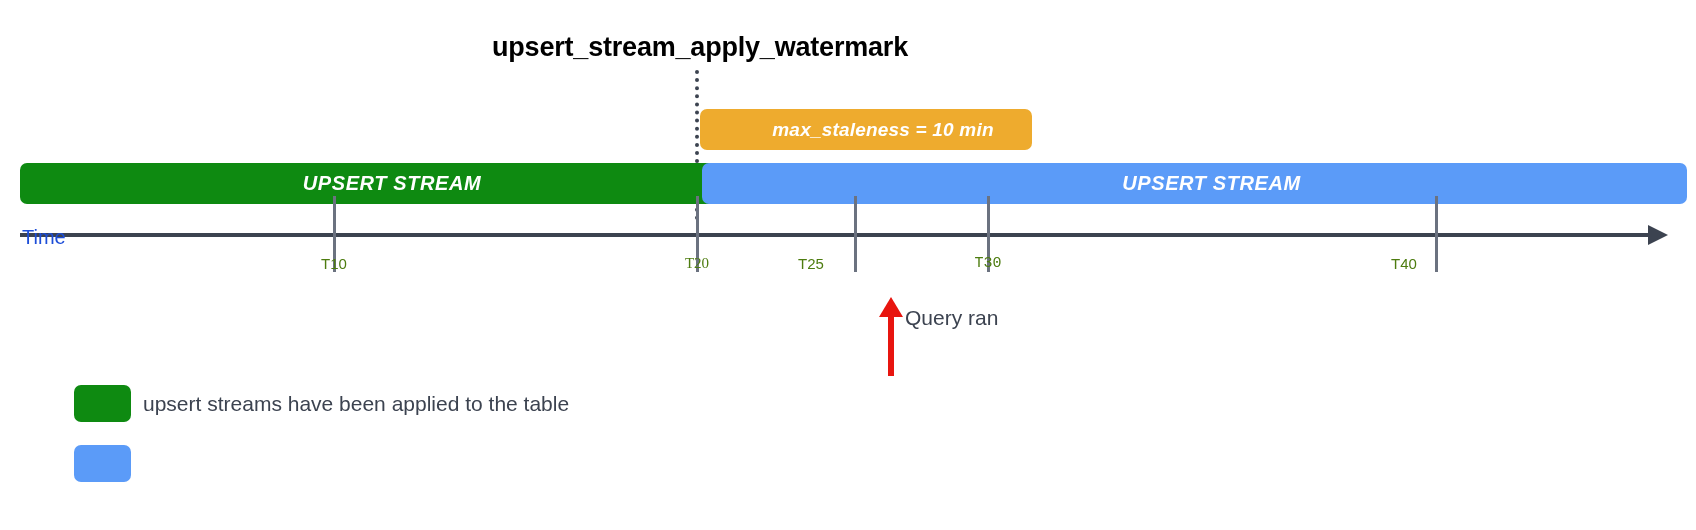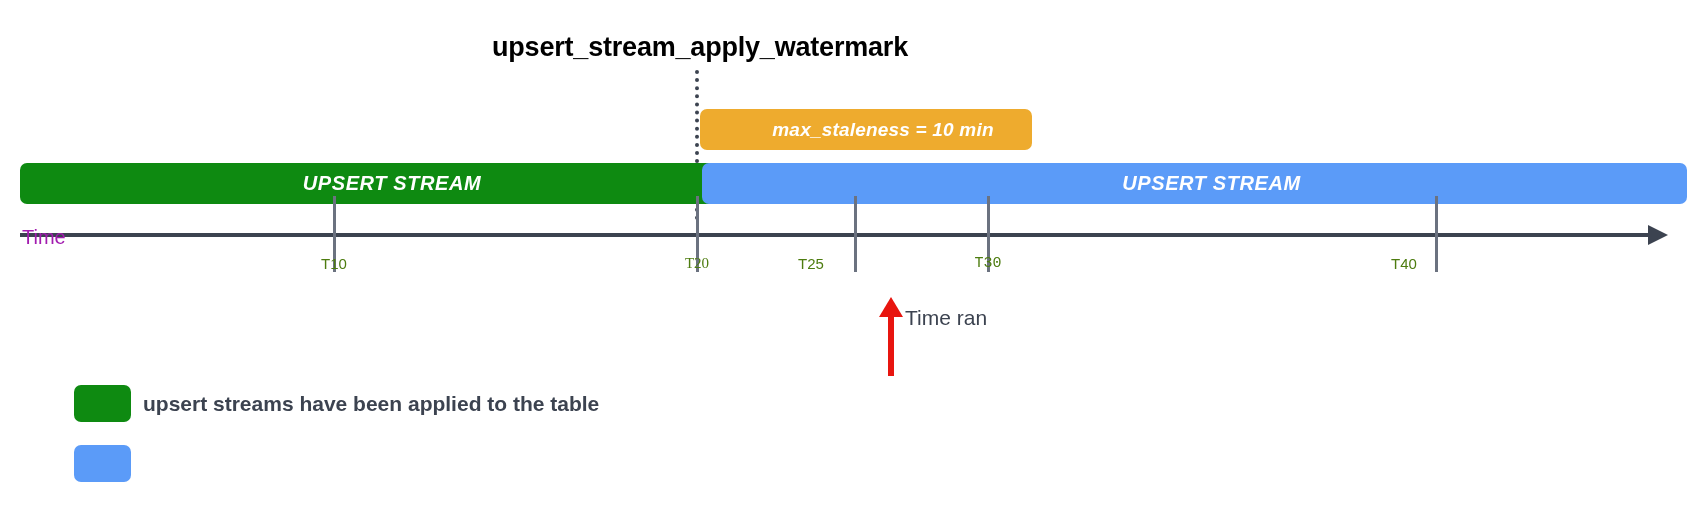--- a/index.html
+++ b/index.html
@@ -94,21 +94,21 @@
     height: 0;
     border-top: 10px solid transparent;
     border-bottom: 10px solid transparent;
     border-left: 20px solid #3c4350;
   }
   .axis-label {
     position: absolute;
     left: 22px;
     top: 226px;
     font-size: 20px;
-    color: #a21caf;
+    color: #1d4ed8;
   }
   .tick {
     position: absolute;
     top: 196px;
     width: 3px;
     height: 76px;
     background: #6b7280;
   }
   .tick-label {
     position: absolute;
@@ -160,21 +160,20 @@
     width: 57px;
     height: 37px;
     border-radius: 7px;
     flex: none;
   }
   .legend-text {
     margin-left: 12px;
     font-size: 21px;
     color: #3c4350;
     white-space: nowrap;
-    font-weight: bold;
   }
 </style>
 </head>
 <body>
 
 <div id="canvas">
 
   <div class="title">upsert_stream_apply_watermark</div>
 
   <div class="watermark-line"></div>
@@ -203,21 +202,21 @@
       <div class="tick" style="left: 854px;"></div>
       <div class="tick-label" style="left: 811px;">T25</div>
       <div class="tick" style="left: 987px;"></div>
       <div class="tick-label" style="left: 988px; font-family: Liberation Mono, monospace;">T30</div>
       <div class="tick" style="left: 1435px;"></div>
       <div class="tick-label" style="left: 1404px;">T40</div>
     </div>
 
   <div class="query-arrow-shaft" style="background: rgb(232, 21, 15);"></div>
   <div class="query-arrow-head" style="border-bottom-color: rgb(232, 21, 15);"></div>
-  <div class="query-label">Time ran</div>
+  <div class="query-label">Query ran</div>
 
   <div id="legend">
       <div class="legend-row legend-row-0">
         <div class="legend-swatch" style="background: rgb(14, 138, 17);"></div>
         <div class="legend-text">upsert streams have been applied to the table</div>
       </div>
       <div class="legend-row legend-row-1">
         <div class="legend-swatch" style="background: rgb(91, 155, 248);"></div>
       </div>
     </div>

